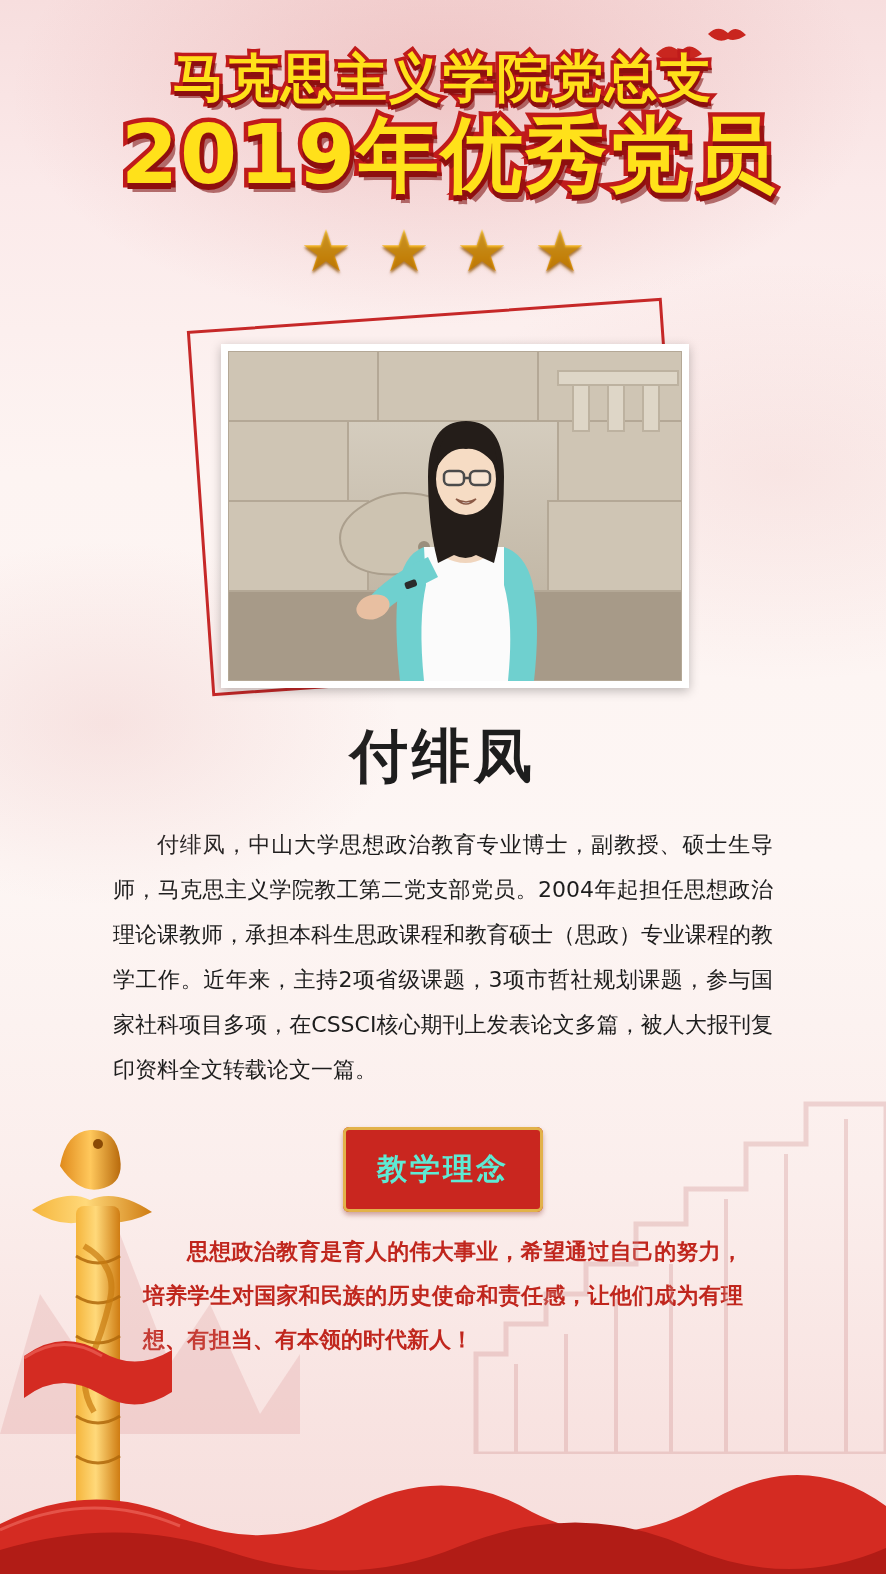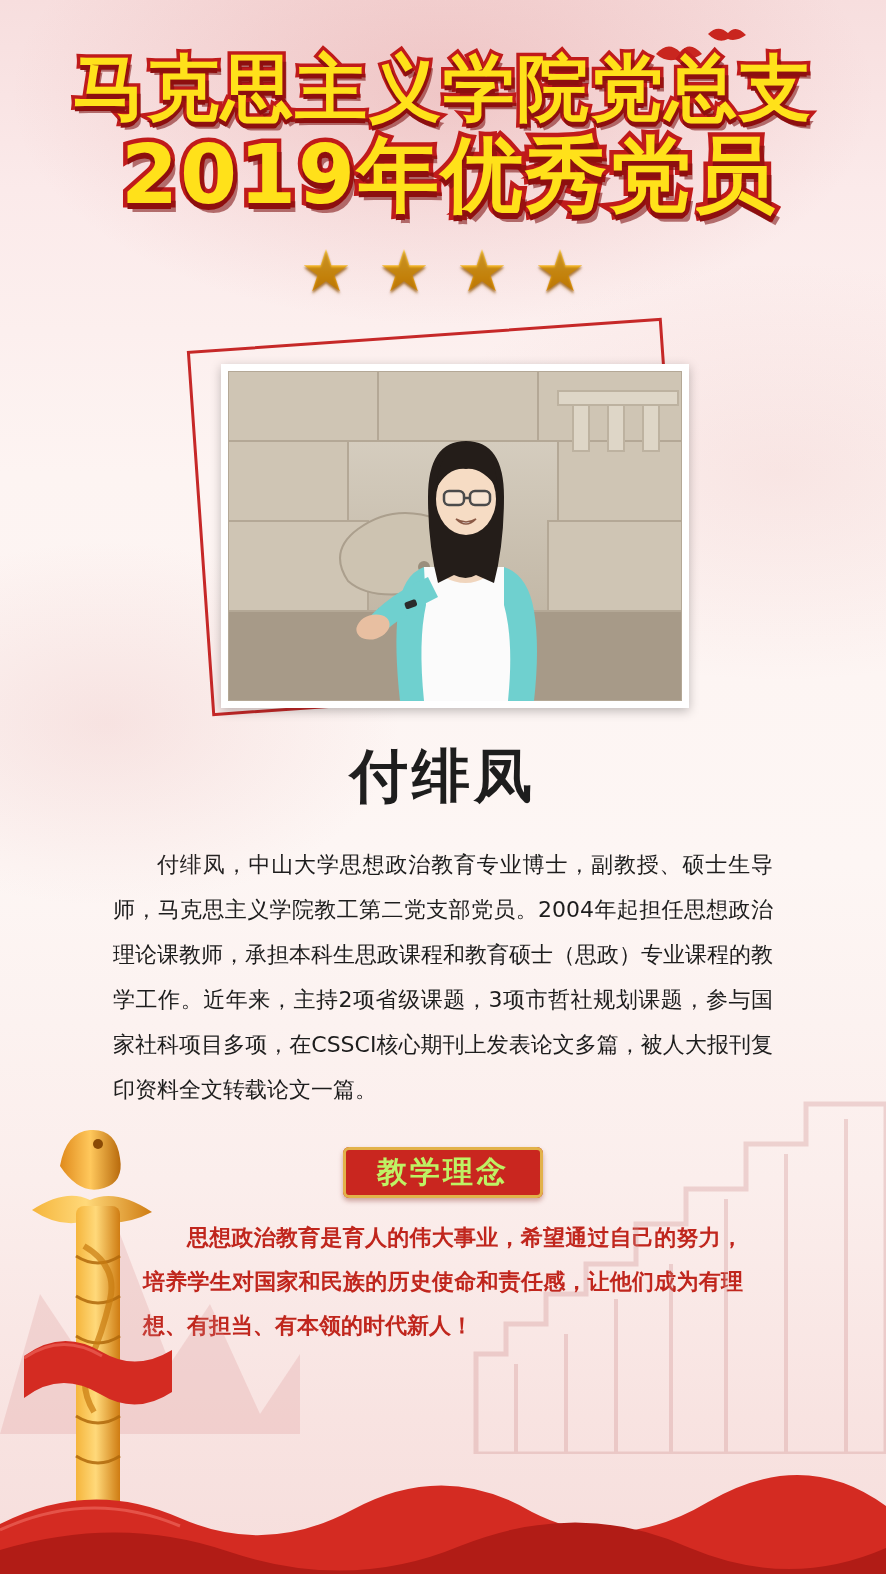--- a/index.html
+++ b/index.html
@@ -54,21 +54,21 @@
     text-align: center;
   }
   .title-line1, .title-line2 {
     font-family: "DejaVu Sans", sans-serif;
     font-weight: bold;
     letter-spacing: 2px;
     line-height: 1;
     display: block;
   }
   .title-line1 {
-    font-size: 72px;
+    font-size: 52px;
     color: #ffe11a;
     -webkit-text-stroke: 7px #c01b1b;
     paint-order: stroke fill;
     text-shadow:
       0 5px 0 #8d0f0f,
       4px 7px 0 rgba(120,10,10,0.55);
   }
   .title-line2 {
     font-size: 82px;
     margin-top: 10px;
@@ -150,26 +150,26 @@
 
   
   .banner-wrap {
     margin-top: 34px;
     text-align: center;
   }
   .banner {
     display: inline-block;
     position: relative;
     background: #c9261f;
-    color: #bef264;
+    color: #5eead4;
     font-family: "DejaVu Sans", sans-serif;
     font-weight: bold;
     font-size: 30px;
     letter-spacing: 3px;
-    padding: 5px 34px;
+    padding: 22px 34px;
     border-radius: 6px;
     box-shadow: inset 0 0 0 3px #e2b24a, 0 3px 5px rgba(120,20,10,0.35);
   }
   .banner::before, .banner::after {
     content: "";
     position: absolute;
     top: 12px;
     width: 22px;
     height: 28px;
     background: #9e1712;

